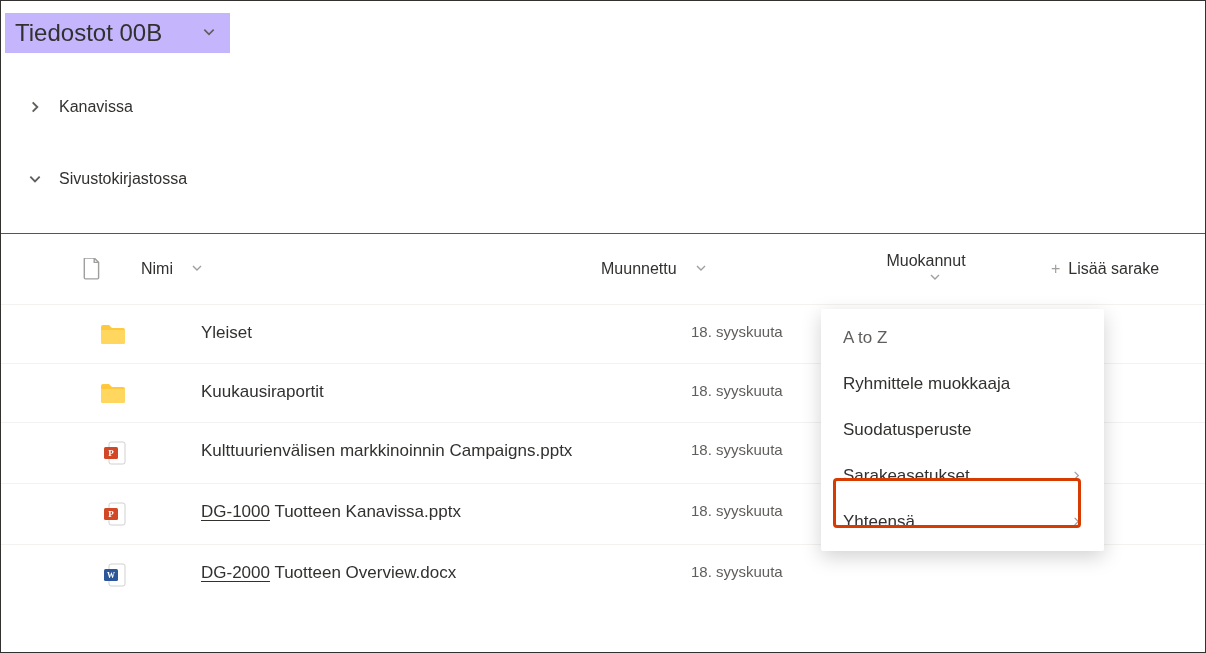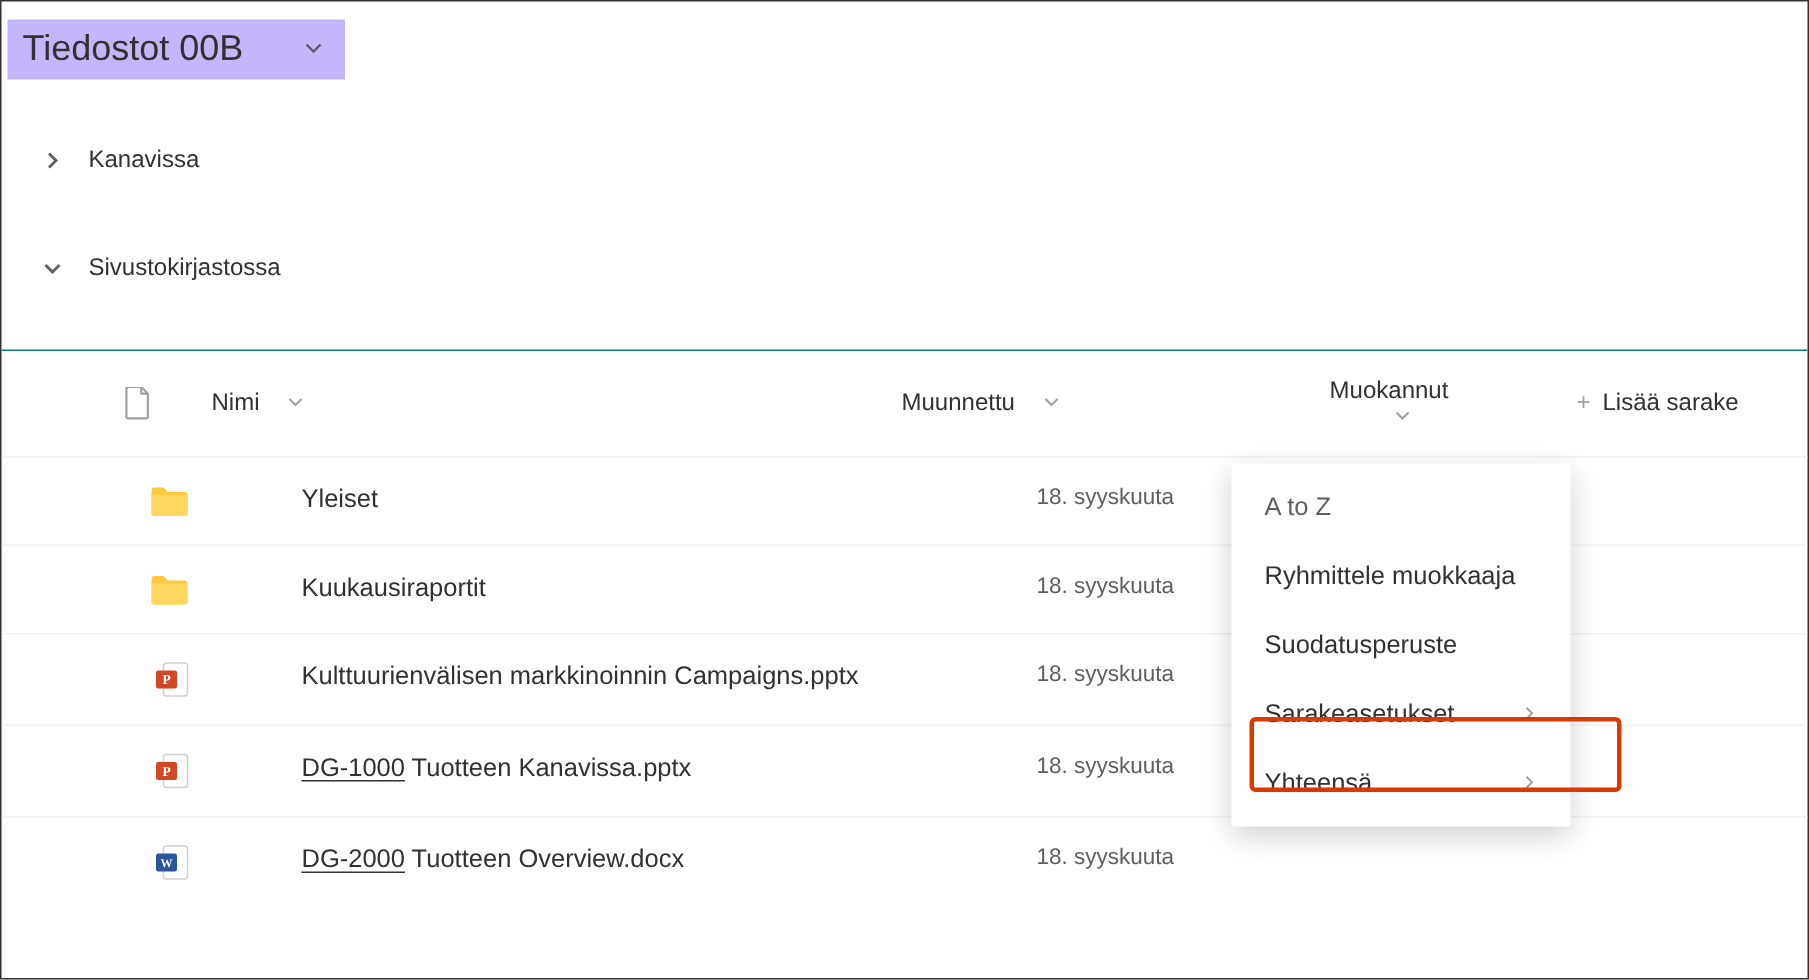--- a/index.html
+++ b/index.html
@@ -135,21 +135,21 @@
     }
     .row .modified-cell {
       width: 220px;
       font-size: 15px;
       color: #605e5c;
     }
     .context-menu {
       position: absolute;
       top: 308px;
       left: 820px;
-      width: 226px;
+      width: 283px;
       background: #fff;
       box-shadow: 0 6px 20px rgba(0,0,0,0.18);
       border-radius: 2px;
       padding: 6px 0;
       z-index: 10;
     }
     .menu-item {
       display: flex;
       align-items: center;
       justify-content: space-between;

